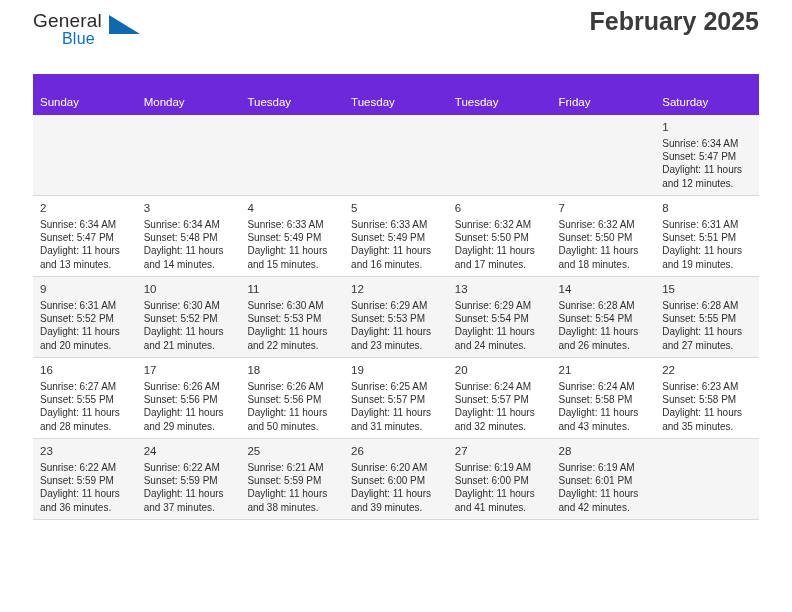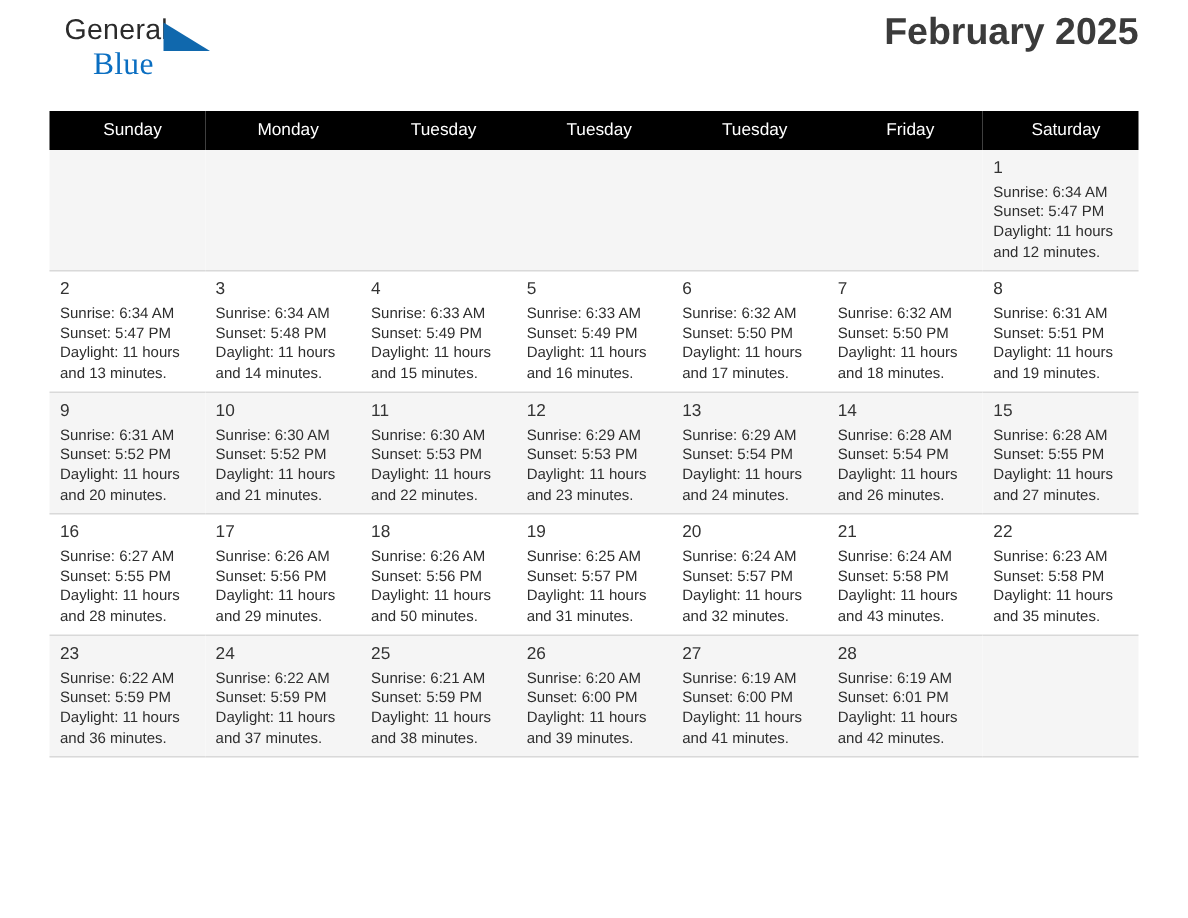--- a/index.html
+++ b/index.html
@@ -37,30 +37,29 @@
     height: 48px;
   }
   .logo-general {
     position: absolute;
     left: 0;
     top: 0;
     font-size: 19px;
     letter-spacing: 0.2px;
     color: #2b2b2b;
     font-family: "Liberation Sans", sans-serif;
-    margin-left: 10px;
   }
   .logo-blue {
     position: absolute;
     left: 29px;
     top: 20px;
-    font-size: 21px;
+    font-size: 16px;
     letter-spacing: 0.2px;
     color: #0a6ec1;
-    font-family: Liberation Serif, serif;
+    font-family: Liberation Sans, sans-serif;
   }
   .logo-triangle {
     position: absolute;
     left: 76px;
     top: 5px;
     width: 0;
     height: 0;
     border-left: 31px solid #1068ad;
     border-top: 19px solid transparent;
   }
@@ -83,26 +82,26 @@
     white-space: nowrap;
   }
 
   
   .calendar {
     width: 726px;
     border-collapse: collapse;
     table-layout: fixed;
   }
   .calendar th {
-    background: #000000;
+    background: #6d28d9;
     color: #ffffff;
     font-weight: normal;
     font-size: 11.5px;
-    text-align: center;
-    padding: 7px 0 7px 7px;
+    text-align: left;
+    padding: 22px 0 7px 7px;
     height: 10px;
     border: none;
   }
   .calendar td {
     vertical-align: top;
     height: 80px;
     border-bottom: 1px solid #d9d9d9;
     padding: 0;
   }
   .row-shade td { background: #f5f5f5; }

